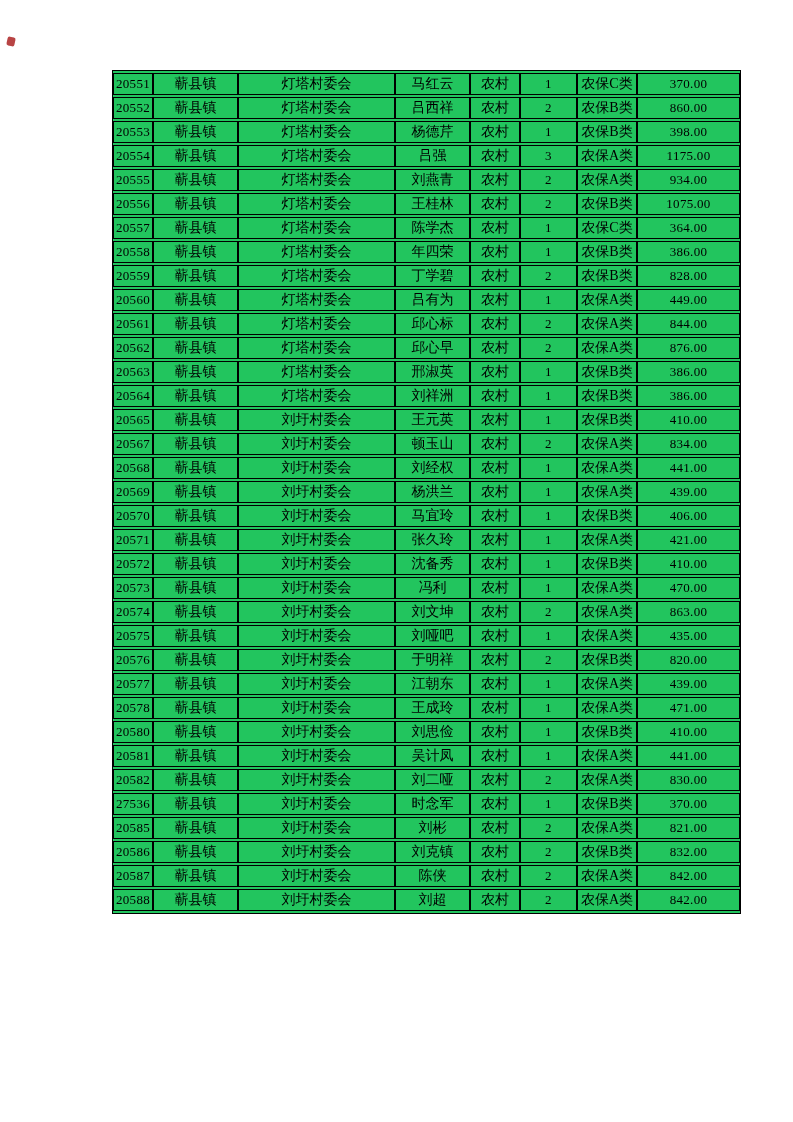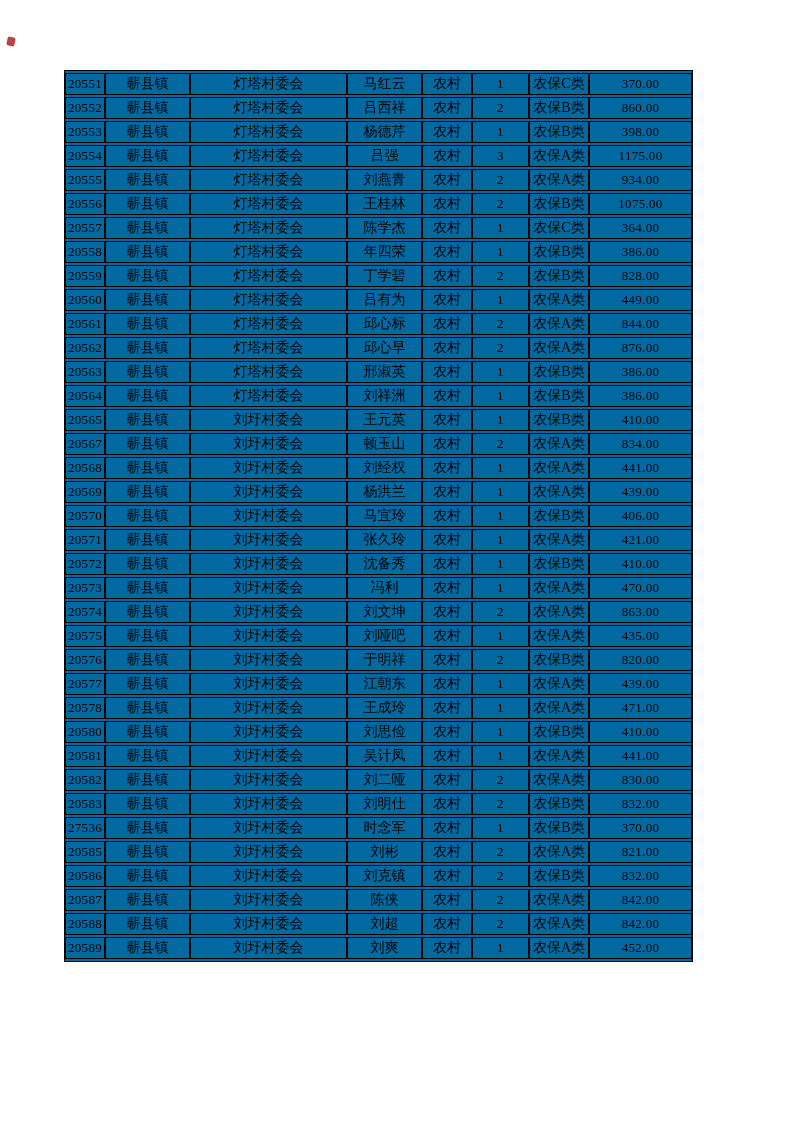--- a/index.html
+++ b/index.html
@@ -30,21 +30,22 @@
     position: absolute;
     left: 64px;
     top: 70px;
   }
   table.records {
     border-collapse: separate;
     border-spacing: 0 2px;
     table-layout: fixed;
     width: 627px;
     border: 1px solid #000;
-    background: #0369a1;
+    background: #22c55e;
+    margin-left: 48px;
   }
   table.records td {
     box-sizing: border-box;
     border: 1px solid #000;
     height: 21px;
     padding: 0;
     text-align: center;
     vertical-align: middle;
     font-size: 14px;
     line-height: 20px;
@@ -368,84 +369,64 @@
           <td class="num">20582</td>
           <td>蕲县镇</td>
           <td>刘圩村委会</td>
           <td>刘二哑</td>
           <td>农村</td>
           <td class="num">2</td>
           <td>农保A类</td>
           <td class="num">830.00</td>
         </tr>
         <tr>
-          <td class="num">20583</td>
-          <td>蕲县镇</td>
-          <td>刘圩村委会</td>
-          <td>刘明仕</td>
+          <td class="num">27536</td>
+          <td>蕲县镇</td>
+          <td>刘圩村委会</td>
+          <td>时念军</td>
+          <td>农村</td>
+          <td class="num">1</td>
+          <td>农保B类</td>
+          <td class="num">370.00</td>
+        </tr>
+        <tr>
+          <td class="num">20585</td>
+          <td>蕲县镇</td>
+          <td>刘圩村委会</td>
+          <td>刘彬</td>
+          <td>农村</td>
+          <td class="num">2</td>
+          <td>农保A类</td>
+          <td class="num">821.00</td>
+        </tr>
+        <tr>
+          <td class="num">20586</td>
+          <td>蕲县镇</td>
+          <td>刘圩村委会</td>
+          <td>刘克镇</td>
           <td>农村</td>
           <td class="num">2</td>
           <td>农保B类</td>
           <td class="num">832.00</td>
         </tr>
         <tr>
-          <td class="num">27536</td>
-          <td>蕲县镇</td>
-          <td>刘圩村委会</td>
-          <td>时念军</td>
-          <td>农村</td>
-          <td class="num">1</td>
-          <td>农保B类</td>
-          <td class="num">370.00</td>
-        </tr>
-        <tr>
-          <td class="num">20585</td>
-          <td>蕲县镇</td>
-          <td>刘圩村委会</td>
-          <td>刘彬</td>
-          <td>农村</td>
-          <td class="num">2</td>
-          <td>农保A类</td>
-          <td class="num">821.00</td>
-        </tr>
-        <tr>
-          <td class="num">20586</td>
-          <td>蕲县镇</td>
-          <td>刘圩村委会</td>
-          <td>刘克镇</td>
-          <td>农村</td>
-          <td class="num">2</td>
-          <td>农保B类</td>
-          <td class="num">832.00</td>
-        </tr>
-        <tr>
           <td class="num">20587</td>
           <td>蕲县镇</td>
           <td>刘圩村委会</td>
           <td>陈侠</td>
           <td>农村</td>
           <td class="num">2</td>
           <td>农保A类</td>
           <td class="num">842.00</td>
         </tr>
         <tr>
           <td class="num">20588</td>
           <td>蕲县镇</td>
           <td>刘圩村委会</td>
           <td>刘超</td>
           <td>农村</td>
           <td class="num">2</td>
           <td>农保A类</td>
           <td class="num">842.00</td>
-        </tr>
-        <tr>
-          <td class="num">20589</td>
-          <td>蕲县镇</td>
-          <td>刘圩村委会</td>
-          <td>刘爽</td>
-          <td>农村</td>
-          <td class="num">1</td>
-          <td>农保A类</td>
-          <td class="num">452.00</td>
         </tr>
       </tbody>
   </table>
 </div>
 
 </body></html>

